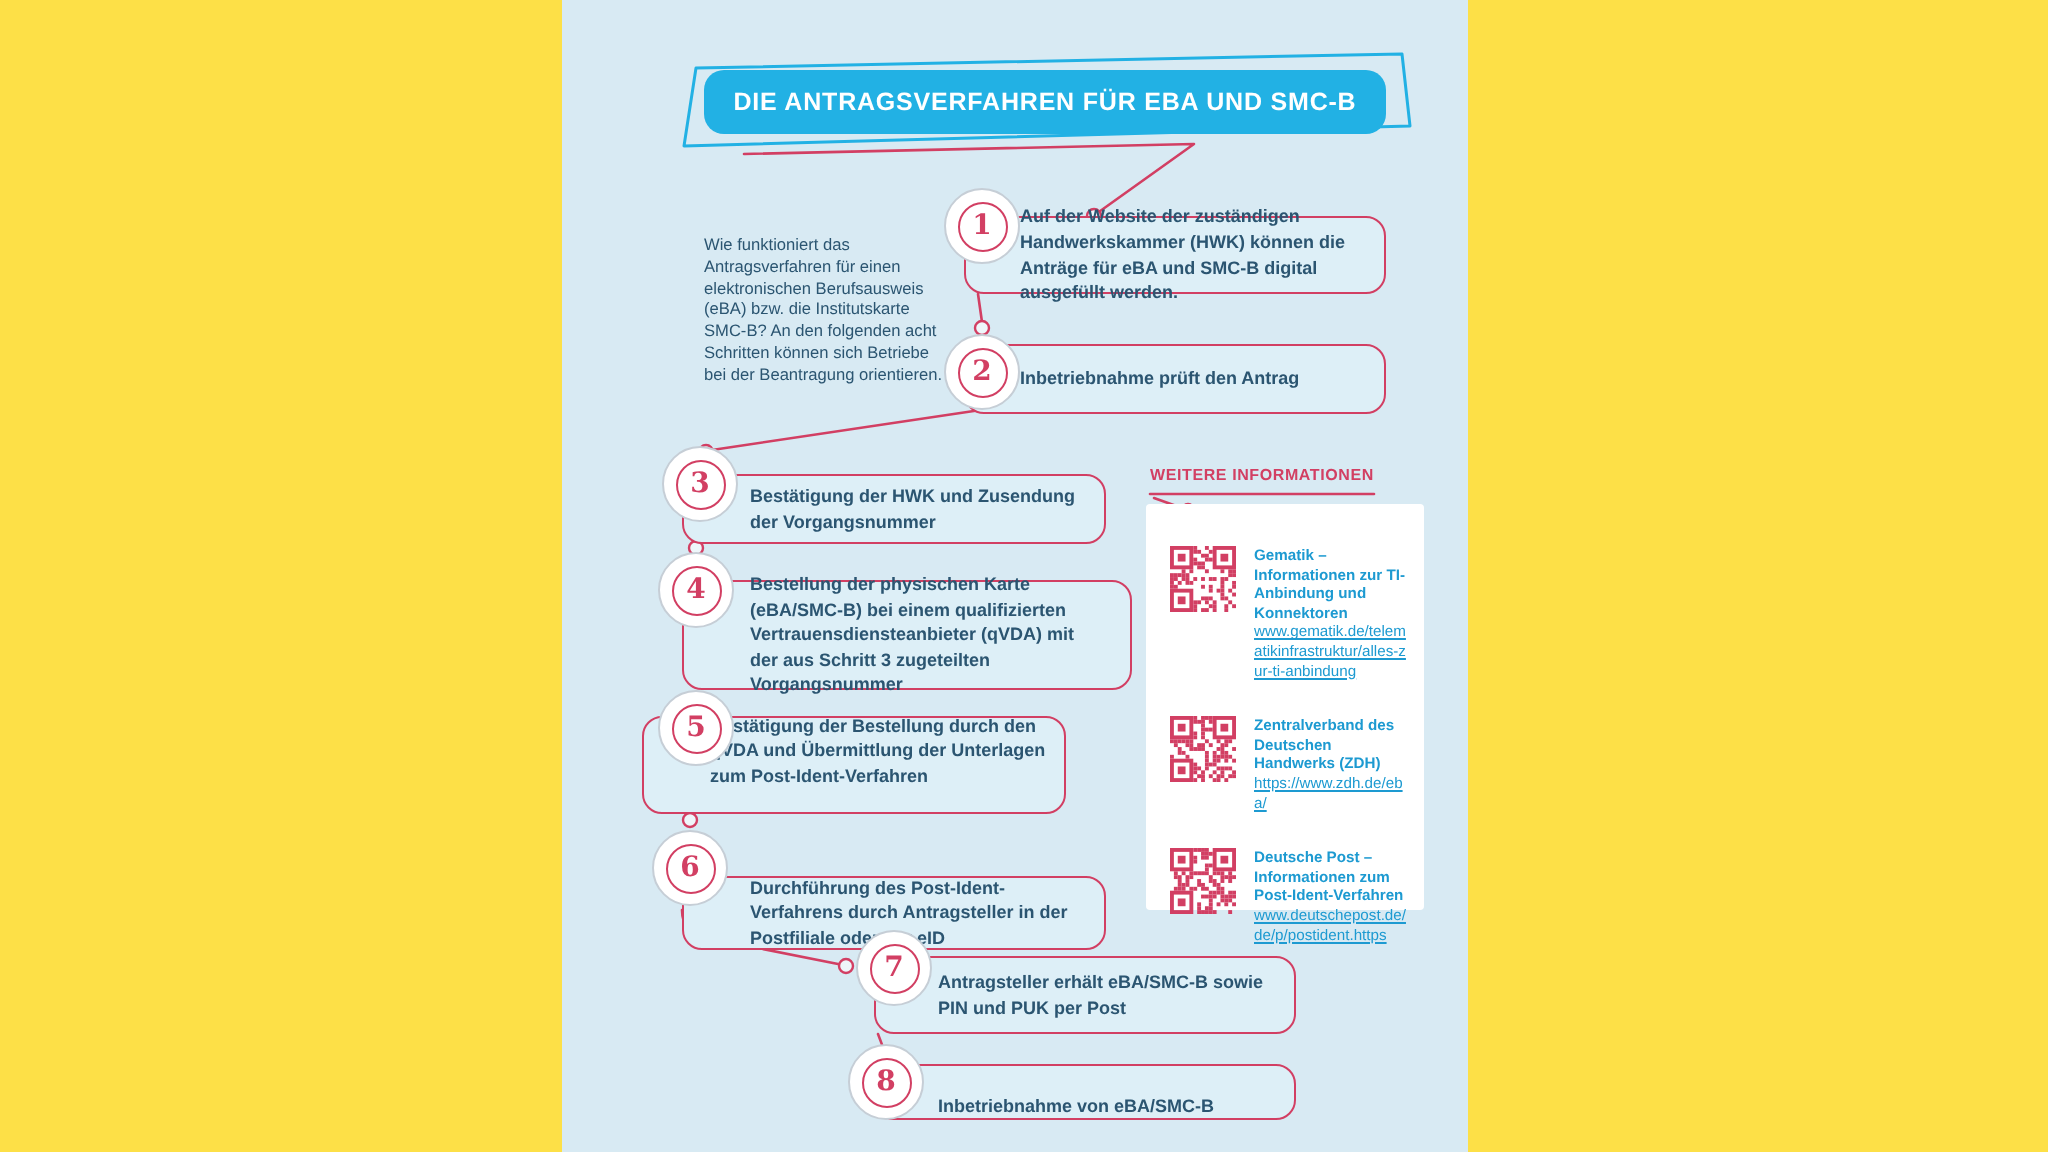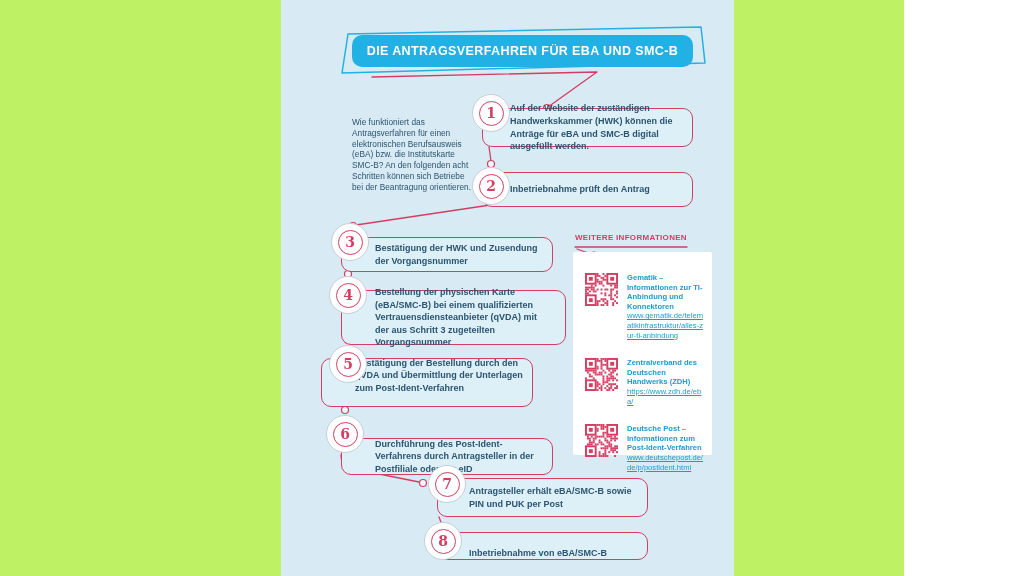--- a/index.html
+++ b/index.html
@@ -5,21 +5,21 @@
   :root{
     --red:#d23f63;
     --cyan:#22b1e4;
     --dark:#2b5571;
     --link:#1d9ad1;
     --panel:#d8eaf3;
     --boxfill:#ddeff7;
   }
   *{box-sizing:border-box;margin:0;padding:0;}
   html,body{width:1024px;height:576px;background:#ffffff;font-family:"Liberation Sans",sans-serif;overflow:hidden;}
-  #stage{position:relative;width:904px;height:576px;background:#bef264;}
+  #stage{position:relative;width:1024px;height:576px;background:#fde047;}
   #panel{position:absolute;left:281px;top:0;width:453px;height:576px;background:var(--panel);}
   
   .title-bar{position:absolute;left:352px;top:35px;width:341px;height:32px;background:var(--cyan);
     border-radius:10px;display:flex;align-items:center;justify-content:center;color:#ffffff;
     font-weight:bold;font-size:12.5px;letter-spacing:.4px;white-space:nowrap;}
   
   .intro{position:absolute;left:352px;top:117px;width:121px;font-size:8.3px;line-height:10.8px;color:var(--dark);}
   
   .box{position:absolute;border:1.4px solid var(--red);border-radius:10px;background:var(--boxfill);
     display:flex;align-items:center;}
@@ -433,17 +433,17 @@
           <rect x="19.41176470588235" y="29.11764705882353" width="1.9411764705882353" height="1.9411764705882353" fill="#d23f63"></rect>
           <rect x="13.588235294117647" y="31.058823529411764" width="1.9411764705882353" height="1.9411764705882353" fill="#d23f63"></rect>
           <rect x="15.529411764705882" y="31.058823529411764" width="1.9411764705882353" height="1.9411764705882353" fill="#d23f63"></rect>
           <rect x="17.470588235294116" y="31.058823529411764" width="1.9411764705882353" height="1.9411764705882353" fill="#d23f63"></rect>
           <rect x="19.41176470588235" y="31.058823529411764" width="1.9411764705882353" height="1.9411764705882353" fill="#d23f63"></rect>
           <rect x="21.352941176470587" y="31.058823529411764" width="1.9411764705882353" height="1.9411764705882353" fill="#d23f63"></rect>
           <rect x="29.11764705882353" y="31.058823529411764" width="1.9411764705882353" height="1.9411764705882353" fill="#d23f63"></rect>
         </svg>
       <div class="info-text">
         <span class="info-name">Deutsche Post – Informationen zum Post-Ident-Verfahren</span>
-        <a class="info-link">www.deutschepost.de/de/p/postident.html</a>
+        <a class="info-link">www.deutschepost.de/de/p/postident.https</a>
       </div>
     </div>
   </div>
 </div>
 
 </body></html>

